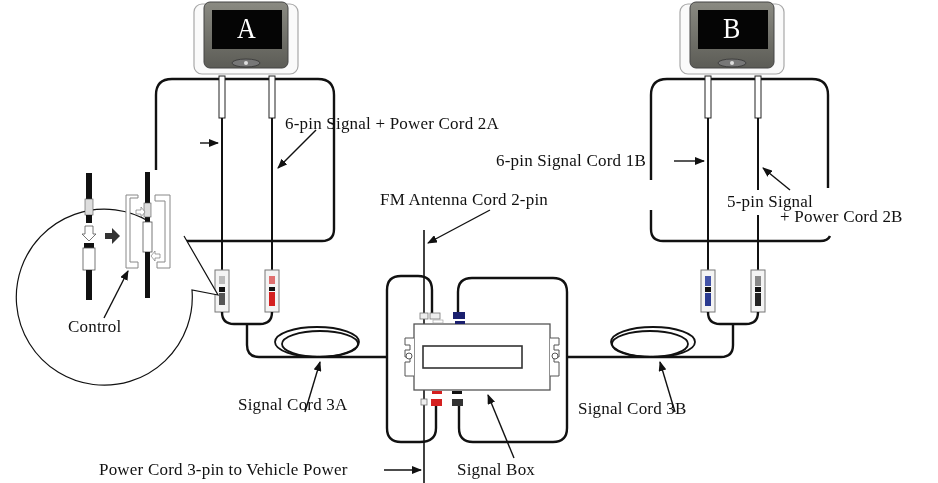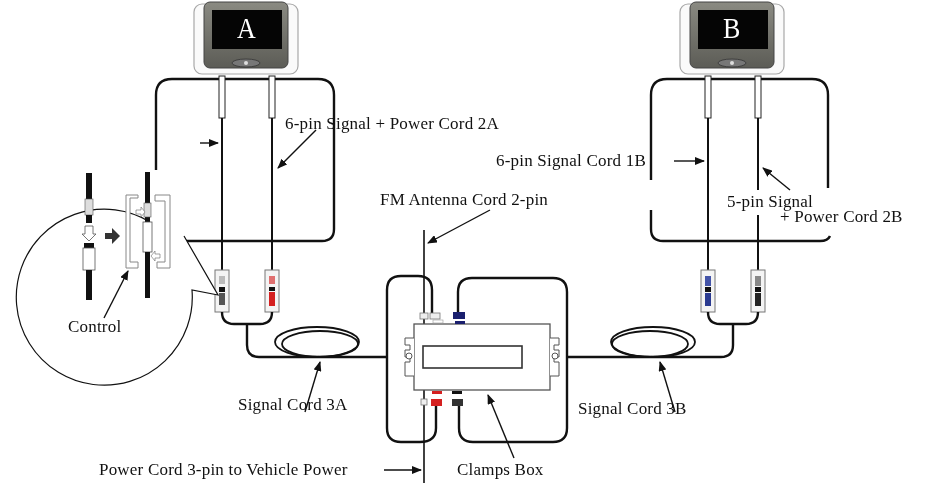--- a/index.html
+++ b/index.html
@@ -163,14 +163,14 @@
 
   <div class="lbl" style="left:285px; top:115px;">6-pin Signal + Power Cord 2A</div>
   <div class="lbl" style="left:496px; top:152px;">6-pin Signal Cord 1B</div>
   <div class="lbl" style="left:727px; top:193px;">5-pin Signal</div>
   <div class="lbl" style="left:780px; top:208px;">+ Power Cord 2B</div>
   <div class="lbl" style="left:380px; top:191px;">FM Antenna Cord 2-pin</div>
   <div class="lbl" style="left:68px; top:318px;">Control</div>
   <div class="lbl" style="left:238px; top:396px;">Signal Cord 3A</div>
   <div class="lbl" style="left:578px; top:400px;text-align:right;">Signal Cord 3B</div>
   <div class="lbl" style="left:57px; top:461px;margin-left:42px;">Power Cord 3-pin to Vehicle Power</div>
-  <div class="lbl" style="left:457px; top:461px;">Clamps Box</div>
+  <div class="lbl" style="left:457px; top:461px;">Signal Box</div>
 </div>
 
 </body></html>

